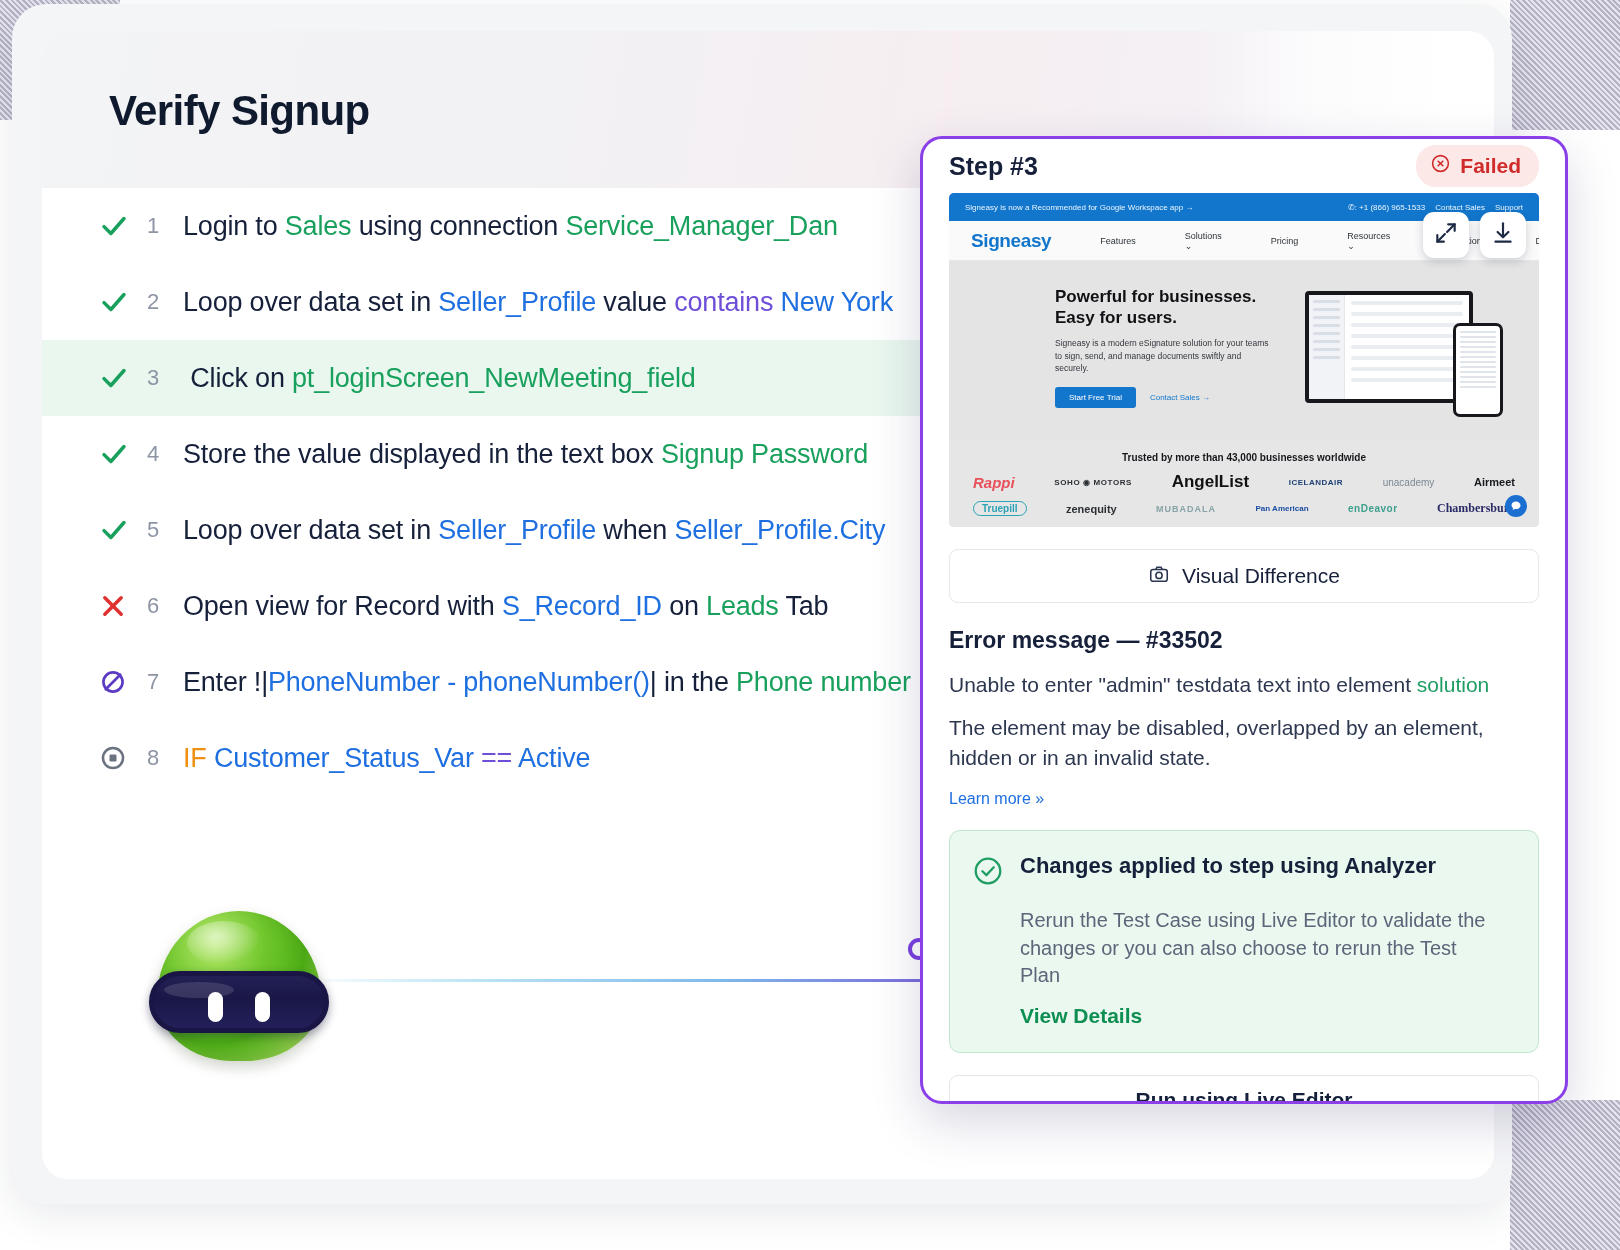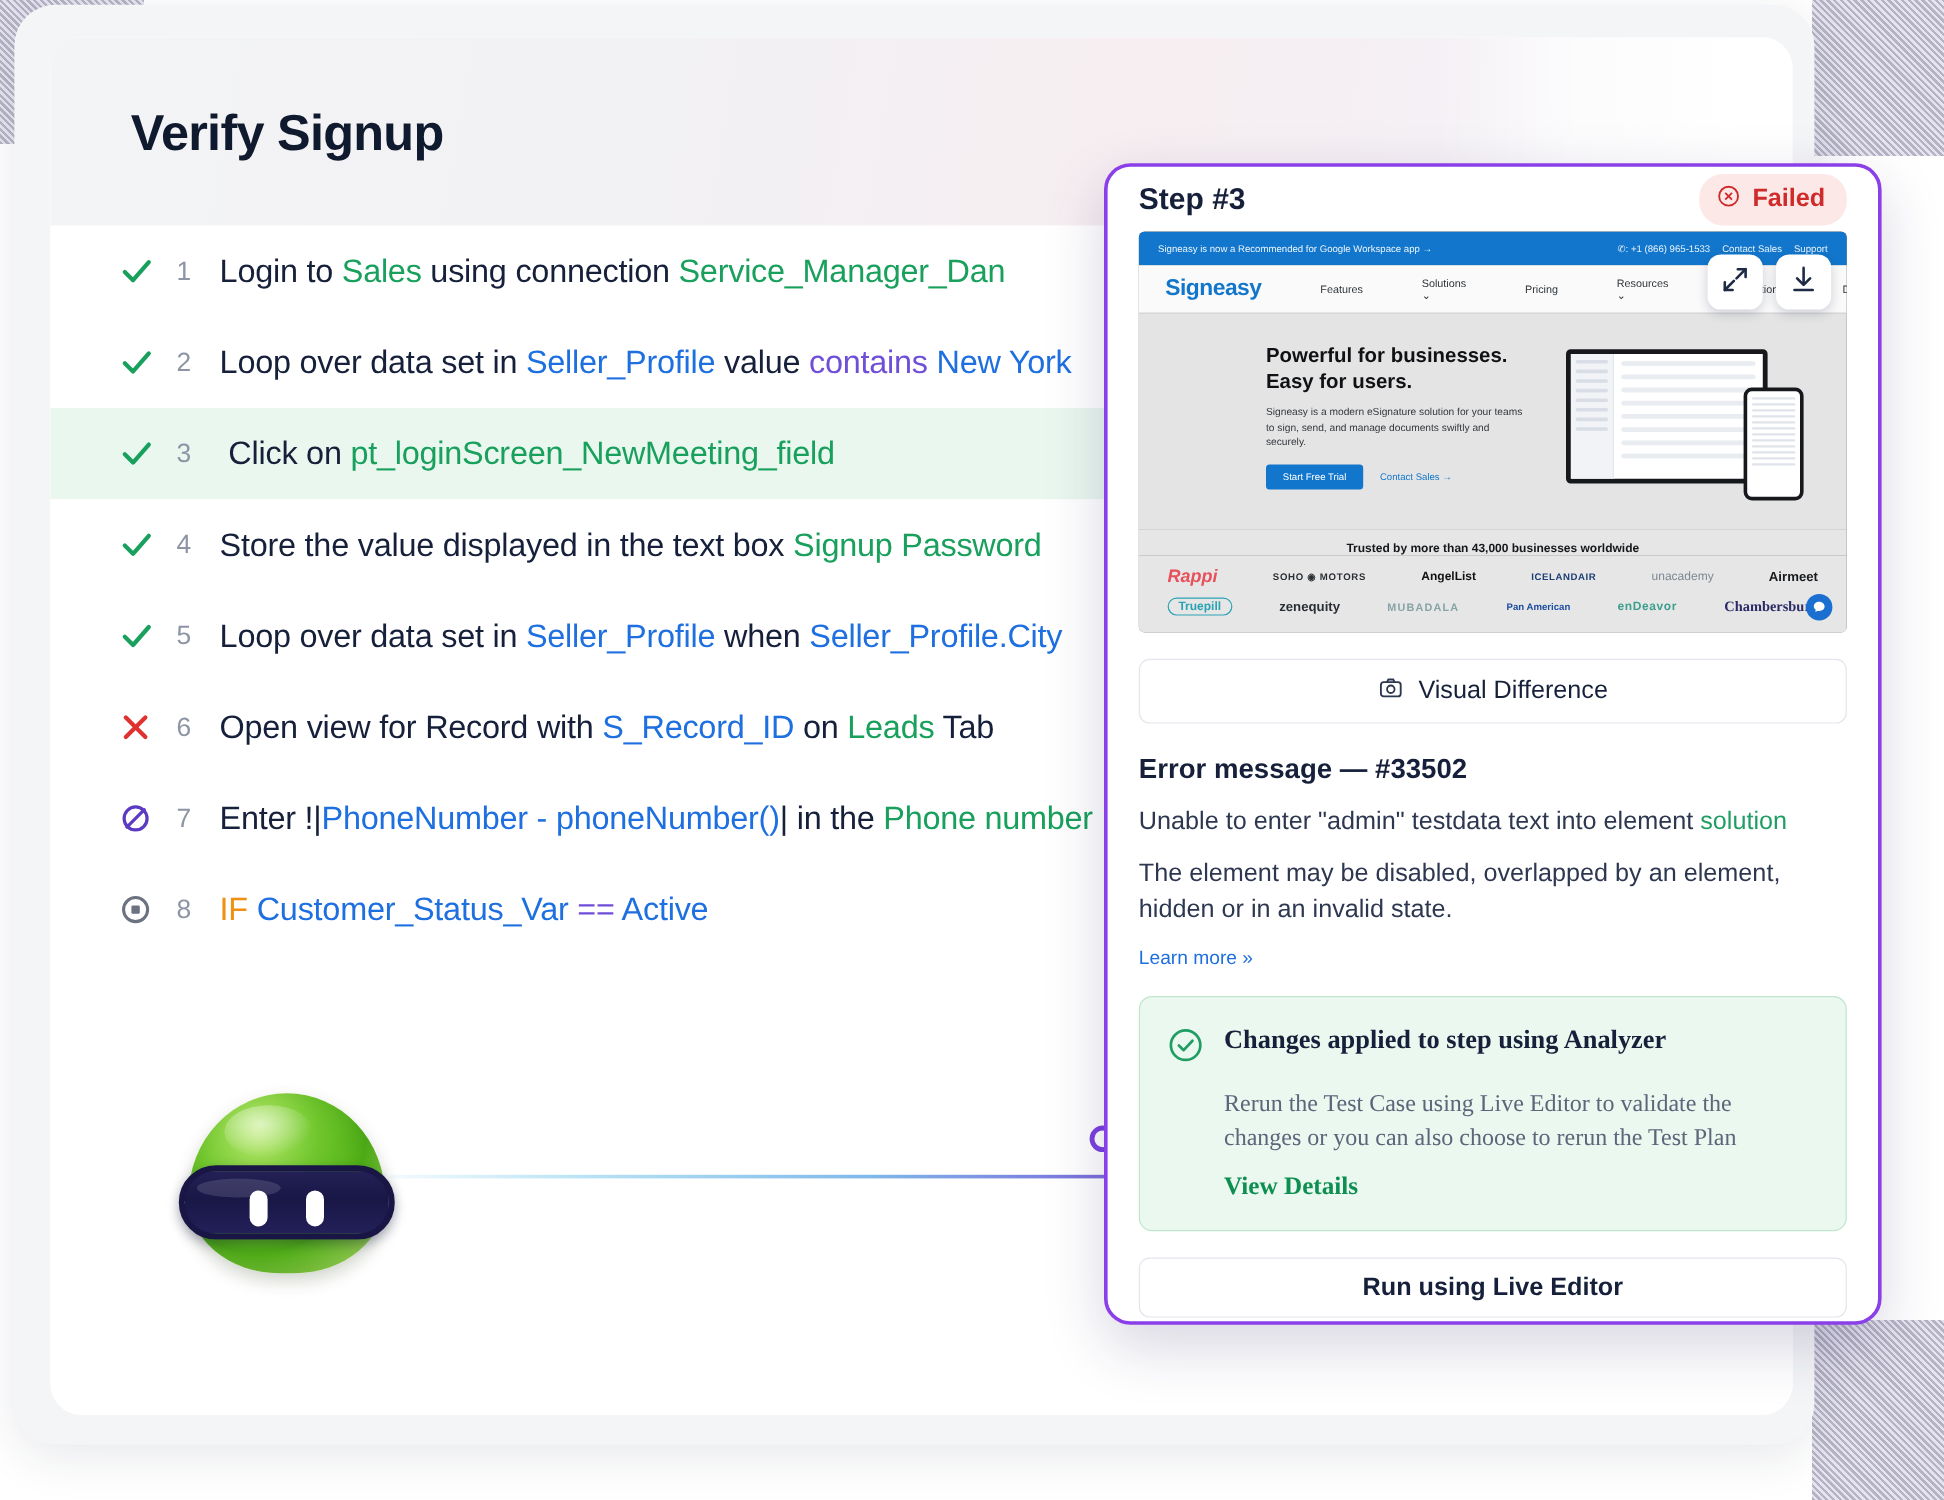--- a/index.html
+++ b/index.html
@@ -223,21 +223,21 @@
     font-weight: 600;
   }
 
   
   .thumb-wrap {
     position: relative;
     margin: 0 26px;
     height: 334px;
     border-radius: 5px;
     overflow: hidden;
-    background: #737373;
+    background: #f0abfc;
   }
   .tb-topbar {
     height: 28px;
     background: #1277cc;
     display: flex;
     align-items: center;
     justify-content: space-between;
     padding: 0 16px;
     font-size: 8px;
     color: #eaf4fd;
@@ -341,21 +341,21 @@
     margin-bottom: 9px;
   }
   .logo-cell {
     font-size: 11px;
     font-weight: 700;
     color: #3b4148;
     white-space: nowrap;
   }
   .lg-rappi { color: #e8505b; font-size: 15px; font-style: italic; font-weight: 700; }
   .lg-soho { font-size: 8px; letter-spacing: 0.6px; color: #2b2f34; }
-  .lg-angel { font-size: 10px; color: #111; }
+  .lg-angel { font-size: 17px; color: #111; }
   .lg-ice { font-size: 8px; letter-spacing: 0.5px; color: #1d3f74; }
   .lg-unac { font-size: 10px; color: #7c8894; font-weight: 500; }
   .lg-airmeet { font-size: 11px; color: #16191d; }
   .lg-truepill { font-size: 10px; color: #2aa3b5; border: 1px solid #2aa3b5; border-radius: 10px; padding: 1px 8px; }
   .lg-zen { font-size: 11px; color: #2b2f34; }
   .lg-mub { font-size: 9px; color: #86a3a6; letter-spacing: 1px; }
   .lg-pan { font-size: 8px; color: #1c4da0; }
   .lg-endeavor { font-size: 10px; color: #3d9f8e; letter-spacing: 0.5px; }
   .lg-cham { font-size: 12px; color: #2a2a66; font-family: "Liberation Serif", serif; }
 
@@ -742,21 +742,21 @@
 
     <div class="learn-more">Learn more »</div>
 
     <div class="analyzer">
       <span style="flex:0 0 auto;margin-top:2px;">
         <svg width="32" height="32" viewBox="0 0 24 24" fill="none" stroke="#1f9d63" stroke-width="1.7" stroke-linecap="round" stroke-linejoin="round">
           <circle cx="12" cy="12" r="9.2"></circle>
             <polyline points="7.8 12.2 10.8 15.1 16.3 9.2"></polyline>
         </svg>
       </span>
-      <div style="flex:1;font-family:Liberation Serif, serif;">
+      <div style="flex:1;">
         <div class="analyzer-head">Changes applied to step using Analyzer</div>
         <div class="analyzer-body">Rerun the Test Case using Live Editor to validate the changes or you can also choose to rerun the Test Plan</div>
         <div class="analyzer-link">View Details</div>
       </div>
     </div>
 
     <div class="run-btn">Run using Live Editor</div>
   </div>
 
 </div>

